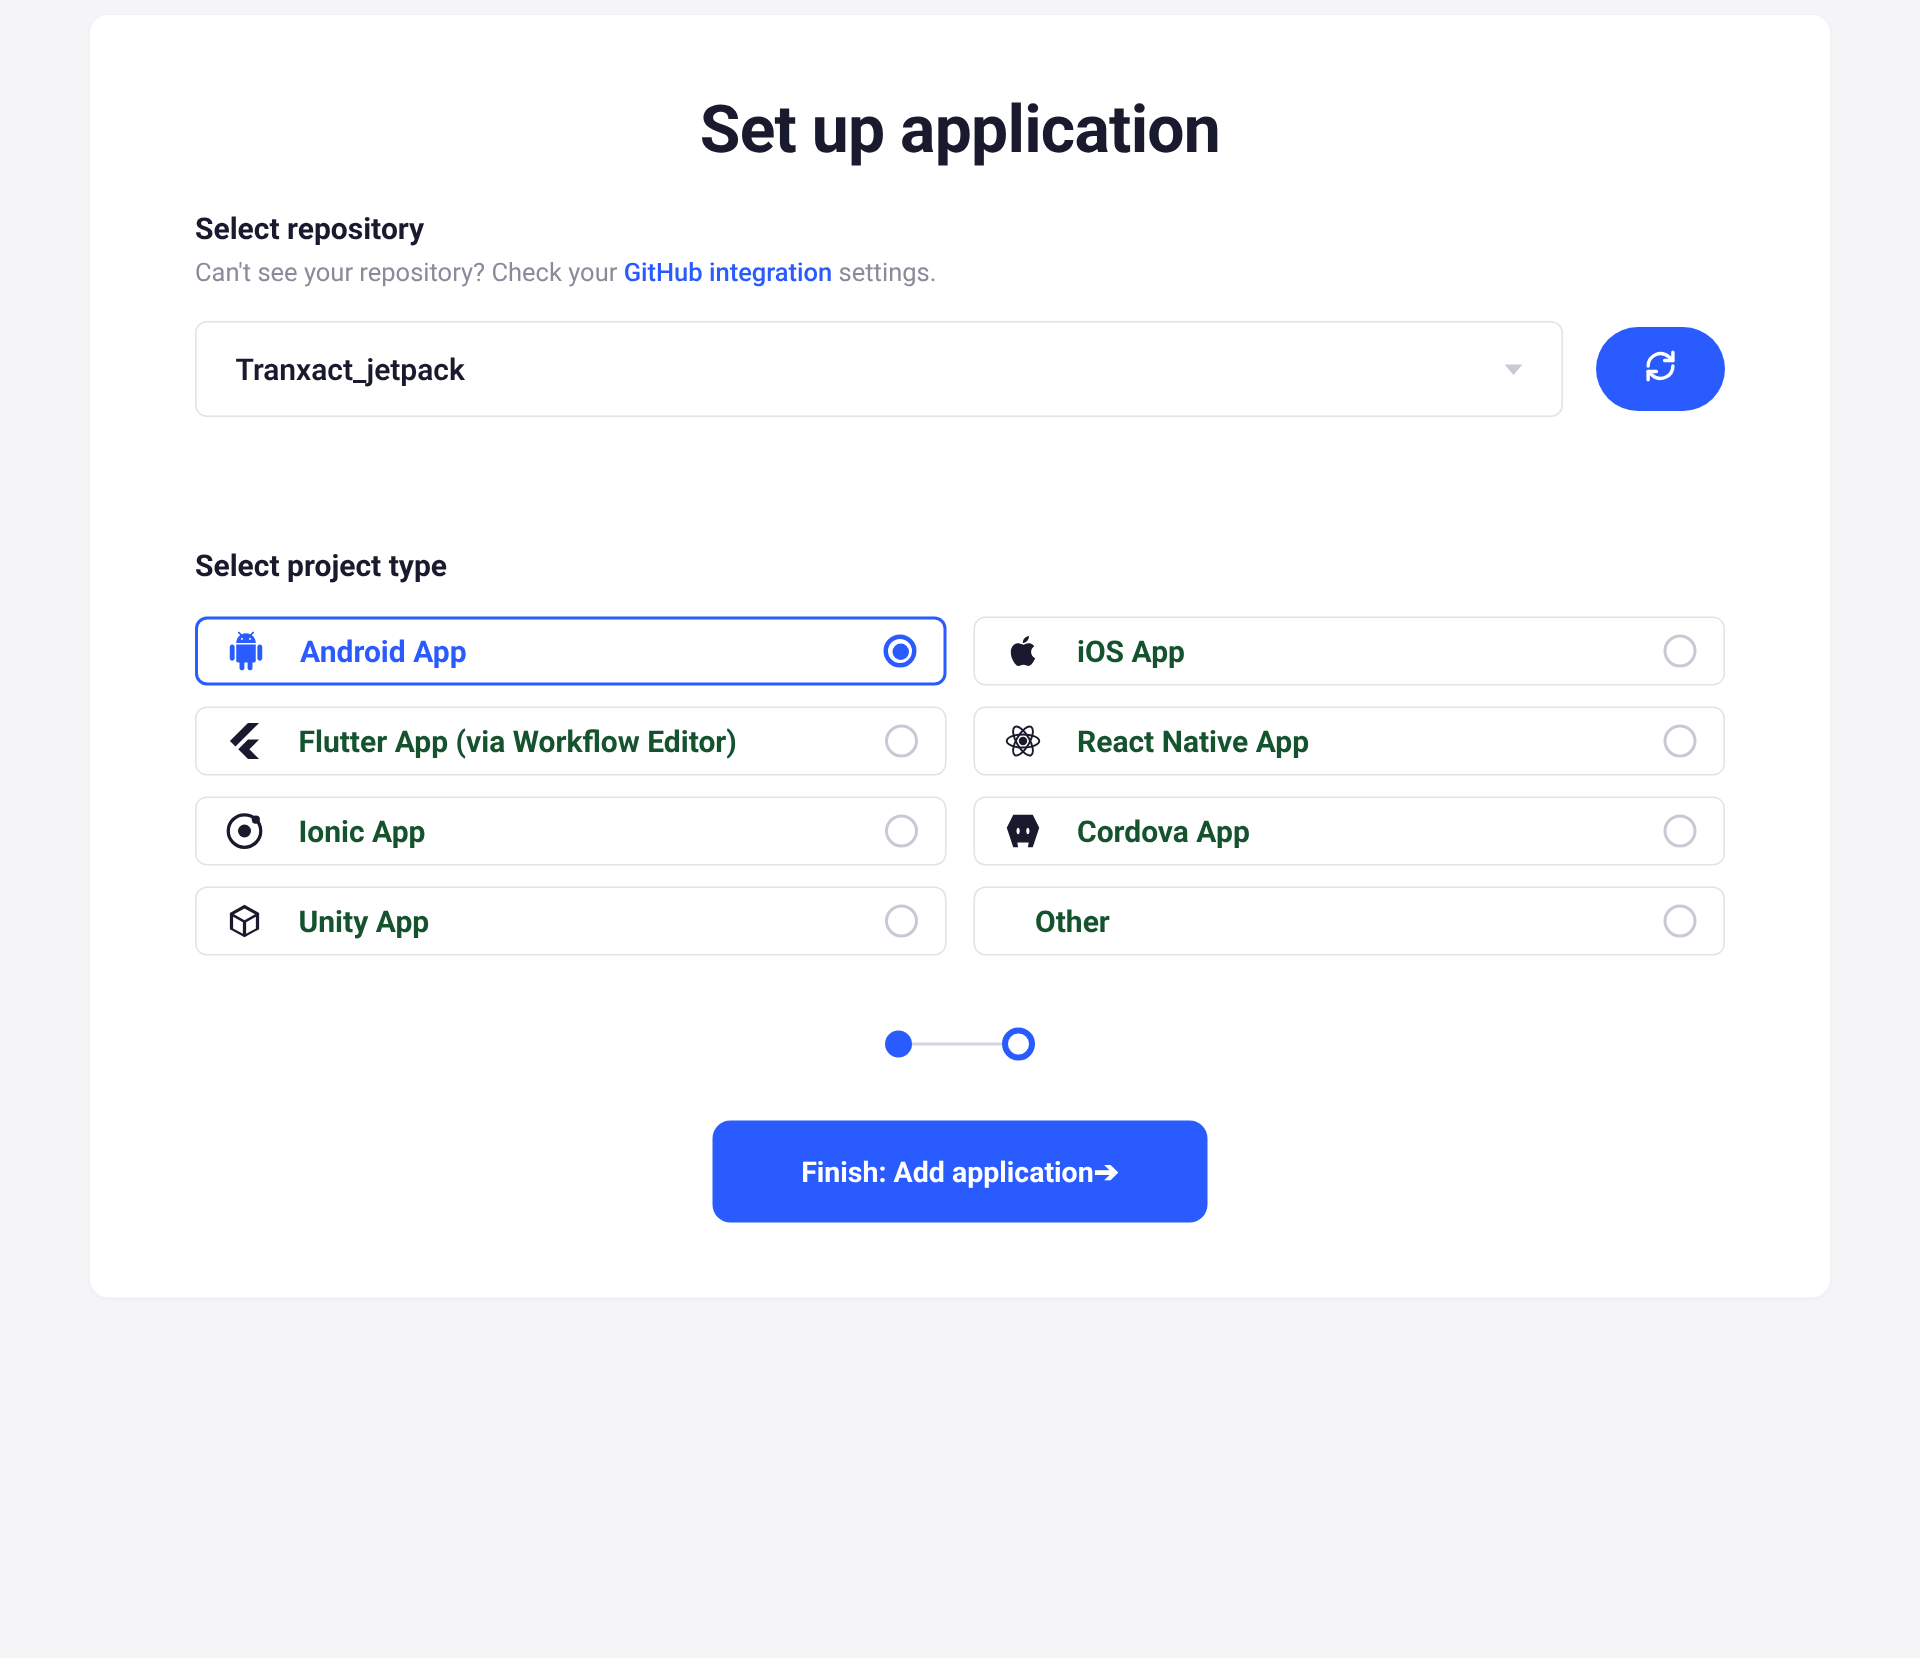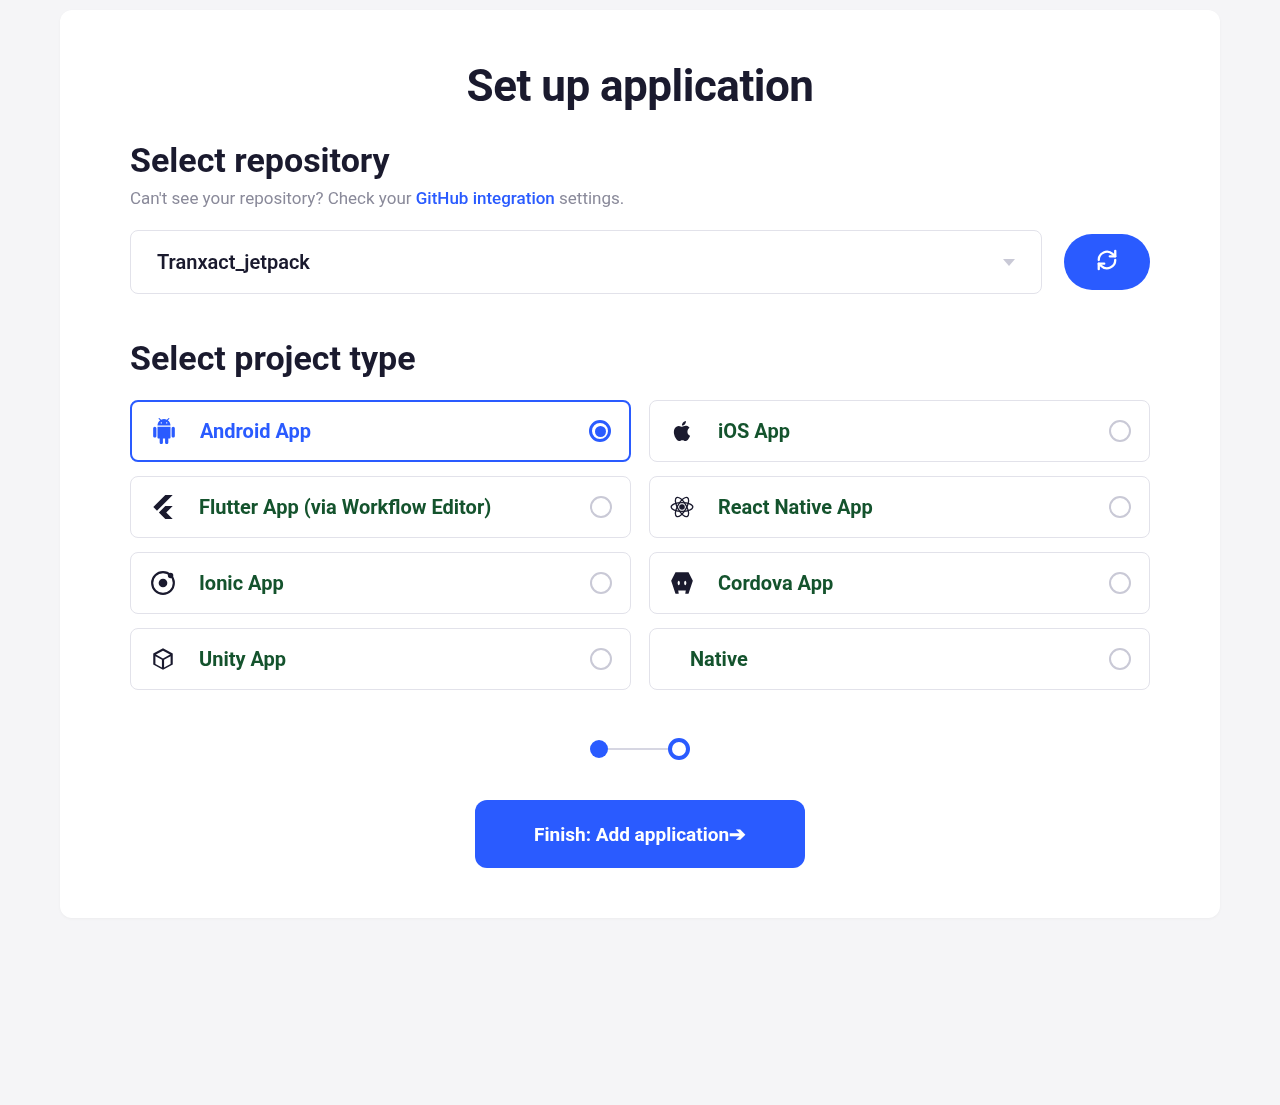--- a/index.html
+++ b/index.html
@@ -29,40 +29,40 @@
     margin-bottom: 28px;
     letter-spacing: -0.5px;
   }
   .subtitle {
     text-align: center;
     font-size: 22px;
     color: #8a8a9a;
     margin-bottom: 80px;
   }
   .section-title {
-    font-size: 34px;
+    font-size: 20px;
     font-weight: 700;
     color: #1a1a2e;
     margin-bottom: 8px;
   }
   .help-text {
     font-size: 17px;
     color: #8a8a9a;
     margin-bottom: 22px;
   }
   .help-text a {
     color: #2a5bff;
     text-decoration: none;
     font-weight: 500;
   }
   .repo-row {
     display: flex;
     align-items: center;
     gap: 22px;
-    margin-bottom: 44px;
+    margin-bottom: 87px;
   }
   .repo-select {
     flex: 1;
     height: 64px;
     border: 1px solid #e2e2ea;
     border-radius: 8px;
     display: flex;
     align-items: center;
     justify-content: space-between;
     padding: 0 26px;
@@ -91,21 +91,21 @@
     cursor: pointer;
   }
   .refresh-btn svg { stroke: #fff; }
   .types-grid {
     display: grid;
     grid-template-columns: 1fr 1fr;
     gap: 14px 18px;
     margin-top: 22px;
   }
   .type-card {
-    height: 62px;
+    height: 46px;
     border: 1px solid #e2e2ea;
     border-radius: 8px;
     display: flex;
     align-items: center;
     padding: 0 18px;
     gap: 22px;
     cursor: pointer;
     background: #fff;
   }
   .type-card.selected {
@@ -288,21 +288,21 @@
         <svg width="26" height="26" viewBox="0 0 24 24" fill="#1a1a2e">
           <path d="M12 2L3 7v10l9 5 9-5V7l-9-5zm0 2.3l6.5 3.6L12 11.5 5.5 7.9 12 4.3zM5 9.4l6 3.3v7.2l-6-3.3V9.4zm8 10.5v-7.2l6-3.3v7.2l-6 3.3z"></path>
         </svg>
       </span>
       <span class="label">Unity App</span>
       <span class="radio"></span>
     </div>
 
     <div class="type-card">
       <span class="icon" style="width:0"></span>
-      <span class="label">Native</span>
+      <span class="label">Other</span>
       <span class="radio"></span>
     </div>
 
   </div>
 
   <div class="stepper">
     <span class="dot"></span>
     <span class="line"></span>
     <span class="ring"></span>
   </div>

